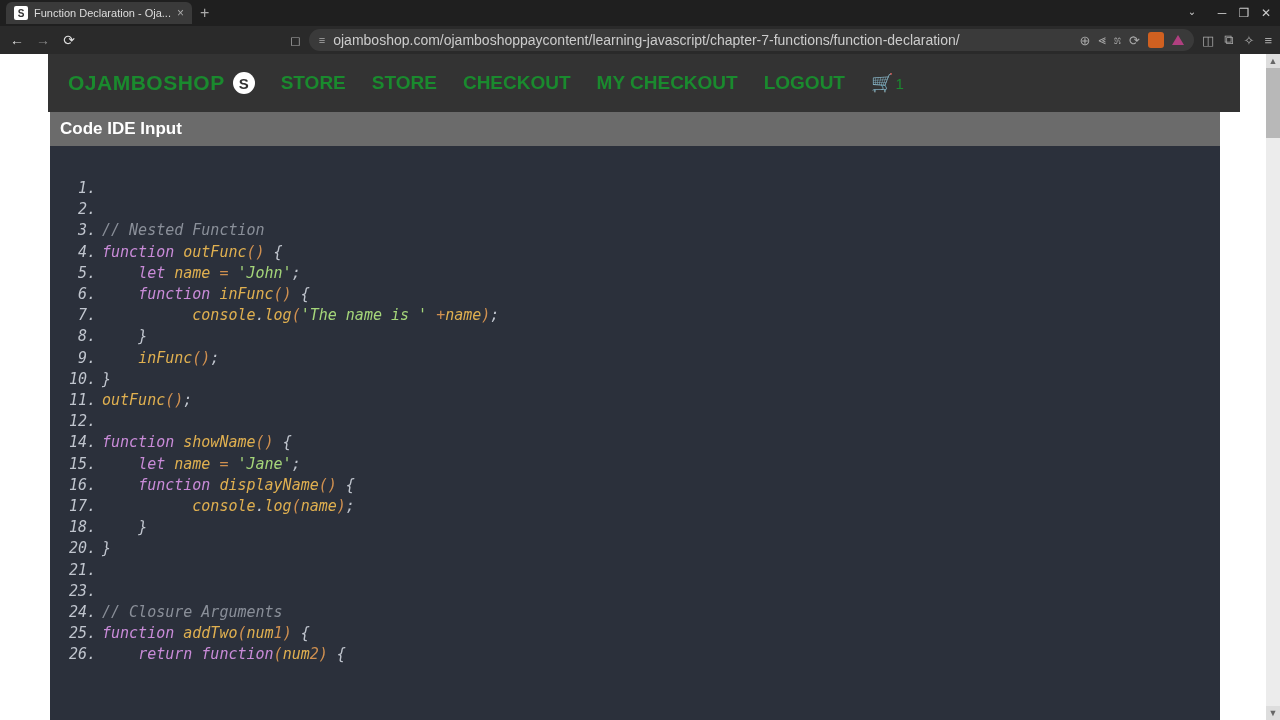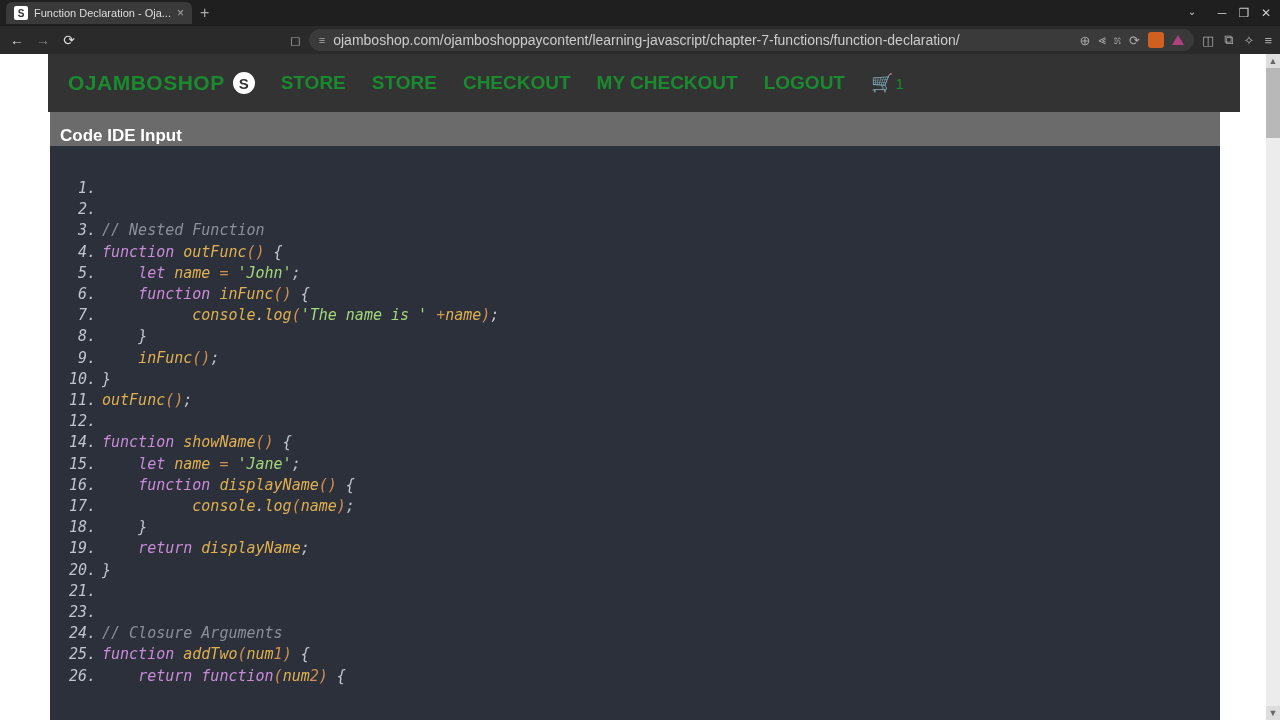--- a/index.html
+++ b/index.html
@@ -33,21 +33,21 @@
 
 .page { position: absolute; top: 54px; left: 0; right: 0; bottom: 0; background: #fff; overflow: hidden; }
 .site-nav { background: #333333; height: 58px; display: flex; align-items: center; padding: 0 20px; gap: 26px; margin: 0 40px 0 48px; }
 .brand { display: flex; align-items: center; gap: 8px; justify-content: center; }
 .brand-text { color: #1a8a2e; font-weight: 900; font-size: 21px; letter-spacing: 0.5px; font-family: Arial Black, Arial, sans-serif; }
 .brand-logo { width: 22px; height: 22px; background: #fff; border-radius: 50%; display: flex; align-items: center; justify-content: center; font-weight: bold; color: #333; font-size: 15px; }
 .nav-link { color: #1a8a2e; font-weight: 900; font-size: 19px; text-decoration: none; cursor: pointer; font-family: Arial Black, Arial, sans-serif; }
 .cart-icon { color: #1a8a2e; font-size: 18px; display: flex; align-items: center; gap: 2px; }
 .cart-count { color: #1a8a2e; font-size: 15px; }
 
-.ide-header { background: #6b6b6b; height: 34px; display: flex; align-items: flex-end; padding: 0 10px; margin: 0 60px 0 50px; }
+.ide-header { background: #6b6b6b; height: 34px; display: flex; align-items: center; padding: 0 10px; margin: 0 60px 0 50px; }
 .ide-title { color: #fff; font-weight: bold; font-size: 17px; }
 
 .code-area { background: #2b303b; margin: 0 60px 0 50px; padding: 32px 12px 10px 12px; font-family: 'Consolas', 'Monaco', monospace; font-size: 15px; line-height: 21.2px; height: 574px; overflow: hidden; font-style: italic; }
 .code-line { display: flex; }
 .line-num { color: #c0c5ce; width: 40px; text-align: right; padding-right: 6px; font-style: italic; }
 .line-content { white-space: pre; }
 
 .tok-comment { color: #8a8f99; }
 .tok-keyword { color: #c98bd8; }
 .tok-ident { color: #c0c5ce; }
@@ -187,24 +187,20 @@
       </div>
       <div class="code-line">
         <span class="line-num">17.</span>
         <span class="line-content"><span class="tok-ident">          </span><span class="tok-func">console</span><span class="tok-punct">.</span><span class="tok-func">log</span><span class="tok-paren">(</span><span class="tok-func">name</span><span class="tok-paren">)</span><span class="tok-punct">;</span></span>
       </div>
       <div class="code-line">
         <span class="line-num">18.</span>
         <span class="line-content"><span class="tok-ident">    </span><span class="tok-brace">}</span></span>
       </div>
       <div class="code-line">
-        <span class="line-num">19.</span>
-        <span class="line-content"><span class="tok-ident">    </span><span class="tok-keyword">return</span><span class="tok-ident"> </span><span class="tok-func">displayName</span><span class="tok-punct">;</span></span>
-      </div>
-      <div class="code-line">
         <span class="line-num">20.</span>
         <span class="line-content"><span class="tok-brace">}</span></span>
       </div>
       <div class="code-line">
         <span class="line-num">21.</span>
       </div>
       <div class="code-line">
         <span class="line-num">23.</span>
         <span class="line-content"></span>
       </div>

